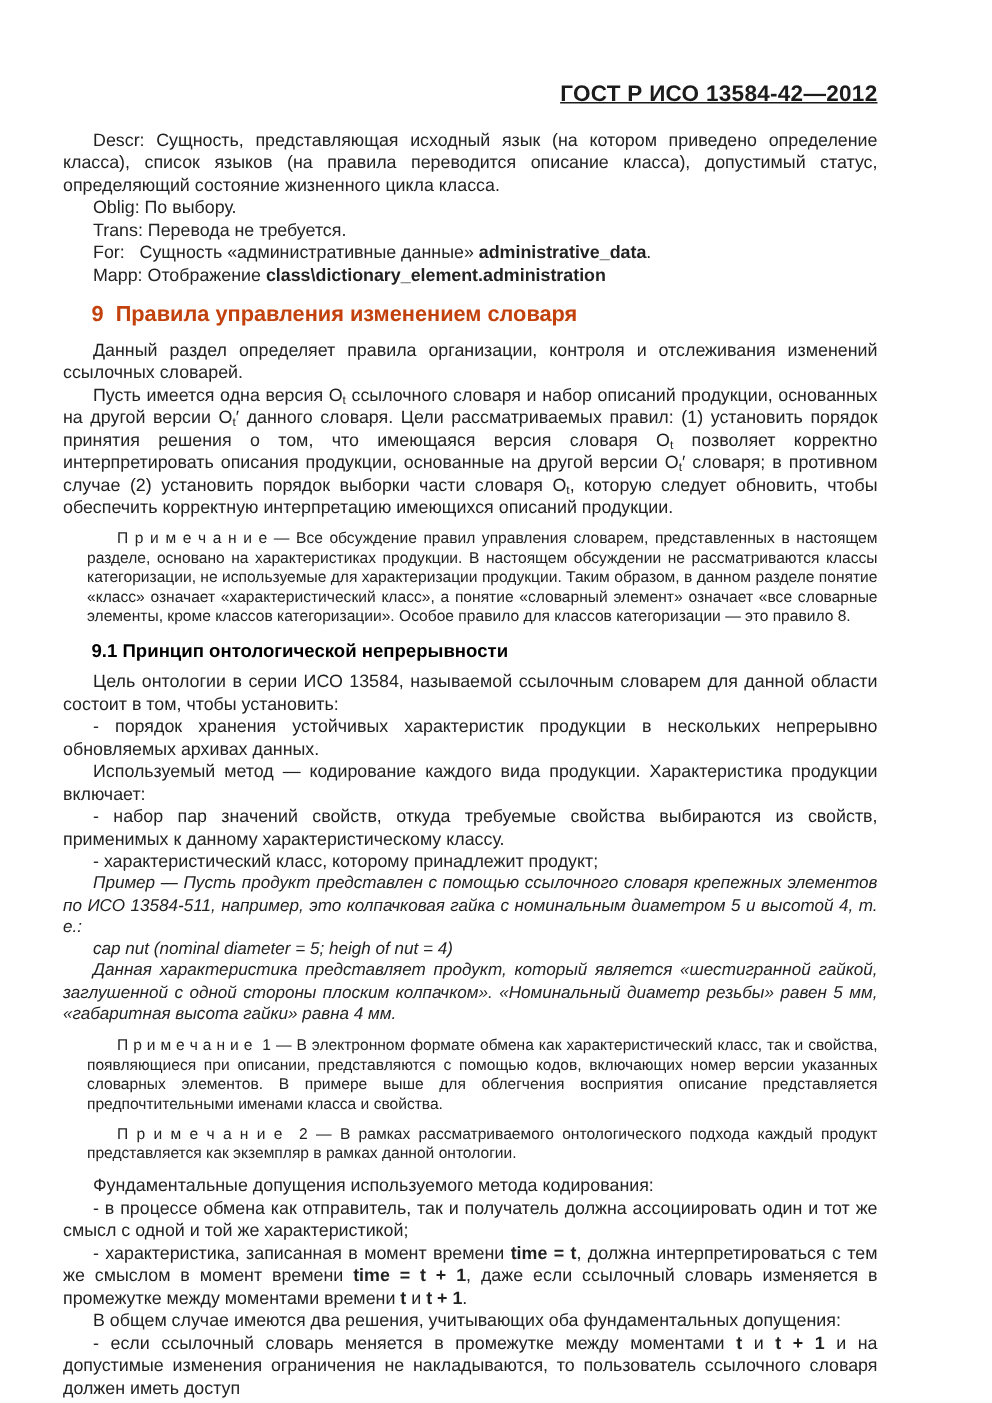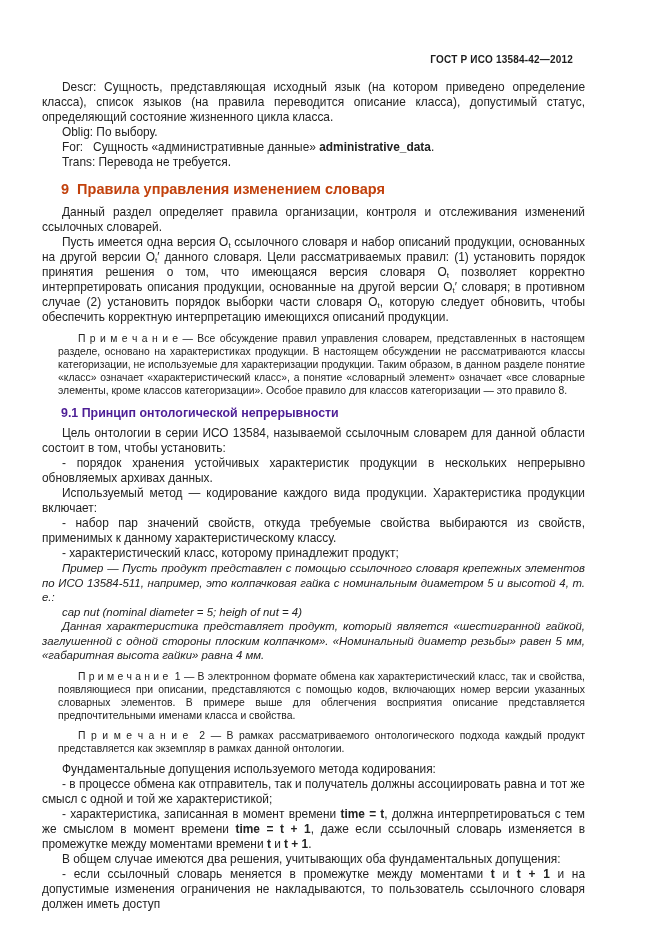--- a/index.html
+++ b/index.html
@@ -6,60 +6,61 @@
   .page{
     position:relative;
     width:661px;height:935px;
     background:#ffffff;
     overflow:hidden;
     font-family:"Liberation Sans","DejaVu Sans",sans-serif;
     color:#222222;
   }
   .inner{position:absolute;left:42px;top:54px;width:543px;}
   .docnum{
-    text-align:right;font-weight:700;font-size:10px;
-    letter-spacing:.2px;margin:0 12px 15px 0;color:#1c1c1c;
+    text-align:right;font-weight:700;font-size:15px;
+    letter-spacing:.2px;margin:0 0 15px 0;color:#1c1c1c;text-decoration:underline;
   }
   .blk{margin:0;}
   .para{font-size:11.9px;line-height:15px;text-align:justify;text-indent:20px;}
   .h1{font-size:14.5px;font-weight:700;text-indent:19px;margin:11px 0 8px 0;color:#c2410c;}
-  .h2{font-size:12.4px;font-weight:700;text-indent:19px;margin:9px 0 6px 0;color:#4c1d95;}
+  .h2{font-size:12.4px;font-weight:700;text-indent:19px;margin:9px 0 6px 0;color:#000000;}
   .note{font-size:10.4px;line-height:13px;text-align:justify;text-indent:20px;margin:7px 0 7px 16px;}
   .example{font-size:11.4px;line-height:14.5px;text-align:justify;text-indent:20px;font-weight:400;font-style:italic;}
   .b{font-weight:700;}
   .sub{font-size:8px;vertical-align:-2px;line-height:0;}
 </style>
 </head>
 <body>
 
 <div class="page">
   <div class="inner">
     <div class="docnum">ГОСТ Р ИСО 13584-42—2012</div>
 
     <div>
         <div class="blk para"><span>Descr: Сущность, представляющая исходный язык (на котором приведено определение класса), список языков (на правила переводится описание класса), допустимый статус, определяющий состояние жизненного цикла класса.</span></div>
         <div class="blk para"><span>Oblig: По выбору.</span></div>
+        <div class="blk para"><span>Trans: Перевода не требуется.</span></div>
         <div class="blk para"><span>For:&nbsp;&nbsp;&nbsp;Сущность «административные данные» </span><span class="b">administrative_data</span><span>.</span></div>
-        <div class="blk para"><span>Trans: Перевода не требуется.</span></div>
+        <div class="blk para"><span>Mapp: Отображение </span><span class="b">class\dictionary_element.administration</span></div>
         <div class="blk h1"><span>9&nbsp;&nbsp;Правила управления изменением словаря</span></div>
         <div class="blk para"><span>Данный раздел определяет правила организации, контроля и отслеживания изменений ссылочных словарей.</span></div>
         <div class="blk para"><span>Пусть имеется одна версия O</span><span class="sub">t</span><span> ссылочного словаря и набор описаний продукции, основанных на другой версии O</span><span class="sub">t</span><span>′ данного словаря. Цели рассматриваемых правил: (1) установить порядок принятия решения о том, что имеющаяся версия словаря O</span><span class="sub">t</span><span> позволяет корректно интерпретировать описания продукции, основанные на другой версии O</span><span class="sub">t</span><span>′ словаря; в противном случае (2) установить порядок выборки части словаря O</span><span class="sub">t</span><span>, которую следует обновить, чтобы обеспечить корректную интерпретацию имеющихся описаний продукции.</span></div>
         <div class="blk note"><span>П р и м е ч а н и е — Все обсуждение правил управления словарем, представленных в настоящем разделе, основано на характеристиках продукции. В настоящем обсуждении не рассматриваются классы категоризации, не используемые для характеризации продукции. Таким образом, в данном разделе понятие «класс» означает «характеристический класс», а понятие «словарный элемент» означает «все словарные элементы, кроме классов категоризации». Особое правило для классов категоризации — это правило 8.</span></div>
         <div class="blk h2"><span>9.1 Принцип онтологической непрерывности</span></div>
         <div class="blk para"><span>Цель онтологии в серии ИСО 13584, называемой ссылочным словарем для данной области состоит в том, чтобы установить:</span></div>
         <div class="blk para"><span>- порядок хранения устойчивых характеристик продукции в нескольких непрерывно обновляемых архивах данных.</span></div>
         <div class="blk para"><span>Используемый метод — кодирование каждого вида продукции. Характеристика продукции включает:</span></div>
         <div class="blk para"><span>- набор пар значений свойств, откуда требуемые свойства выбираются из свойств, применимых к данному характеристическому классу.</span></div>
         <div class="blk para"><span>- характеристический класс, которому принадлежит продукт;</span></div>
         <div class="blk example"><span>Пример — Пусть продукт представлен с помощью ссылочного словаря крепежных элементов по ИСО 13584-511, например, это колпачковая гайка с номинальным диаметром 5 и высотой 4, т. е.:</span></div>
         <div class="blk example"><span>cap nut (nominal diameter = 5; heigh of nut = 4)</span></div>
         <div class="blk example"><span>Данная характеристика представляет продукт, который является «шестигранной гайкой, заглушенной с одной стороны плоским колпачком». «Номинальный диаметр резьбы» равен 5 мм, «габаритная высота гайки» равна 4 мм.</span></div>
         <div class="blk note"><span>П р и м е ч а н и е&nbsp;&nbsp;1 — В электронном формате обмена как характеристический класс, так и свойства, появляющиеся при описании, представляются с помощью кодов, включающих номер версии указанных словарных элементов. В примере выше для облегчения восприятия описание представляется предпочтительными именами класса и свойства.</span></div>
         <div class="blk note"><span>П р и м е ч а н и е&nbsp;&nbsp;2 — В рамках рассматриваемого онтологического подхода каждый продукт представляется как экземпляр в рамках данной онтологии.</span></div>
         <div class="blk para"><span>Фундаментальные допущения используемого метода кодирования:</span></div>
-        <div class="blk para"><span>- в процессе обмена как отправитель, так и получатель должны ассоциировать равна и тот же смысл с одной и той же характеристикой;</span></div>
+        <div class="blk para"><span>- в процессе обмена как отправитель, так и получатель должна ассоциировать один и тот же смысл с одной и той же характеристикой;</span></div>
         <div class="blk para"><span>- характеристика, записанная в момент времени </span><span class="b">time = t</span><span>, должна интерпретироваться с тем же смыслом в момент времени </span><span class="b">time = t + 1</span><span>, даже если ссылочный словарь изменяется в промежутке между моментами времени </span><span class="b">t</span><span> и </span><span class="b">t + 1</span><span>.</span></div>
         <div class="blk para"><span>В общем случае имеются два решения, учитывающих оба фундаментальных допущения:</span></div>
         <div class="blk para"><span>- если ссылочный словарь меняется в промежутке между моментами </span><span class="b">t</span><span> и </span><span class="b">t + 1</span><span> и на допустимые изменения ограничения не накладываются, то пользователь ссылочного словаря должен иметь доступ</span></div>
       </div>
 
   </div>
 </div>
 
 </body></html>

